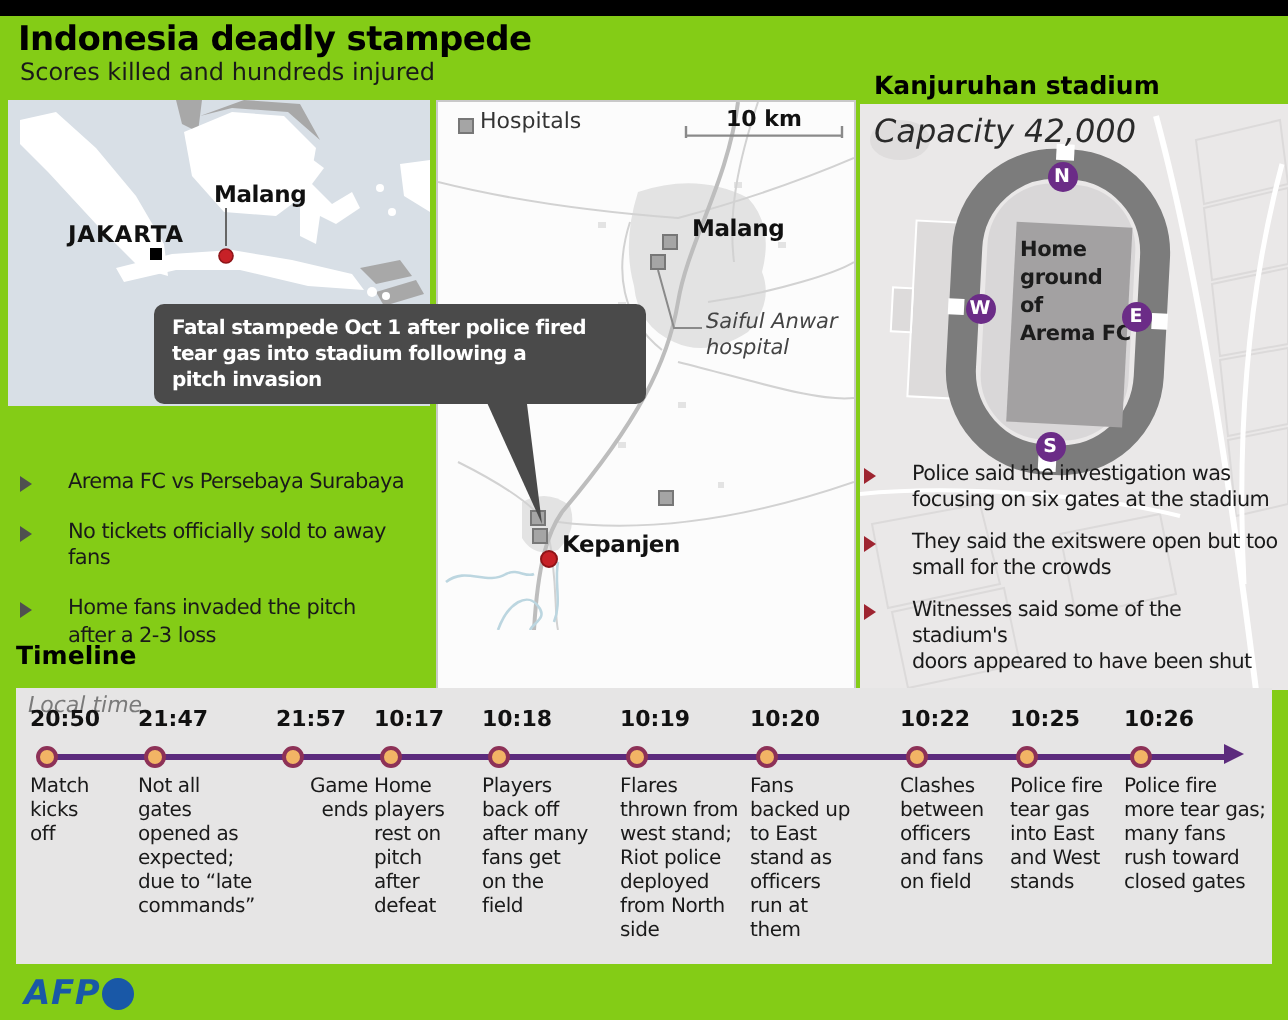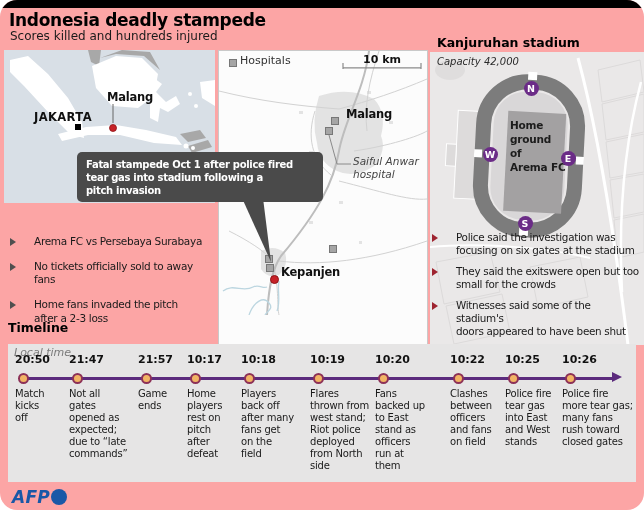--- a/index.html
+++ b/index.html
@@ -1,17 +1,17 @@
 <!DOCTYPE html>
 <html><head>
 <meta charset="utf-8">
 <style>
   html,body{margin:0;padding:0;background:#fff;}
-  #canvas{position:relative;width:644px;height:510px;background:#fca5a5;overflow:hidden;
-          font-family:"DejaVu Sans",sans-serif;color:#111;border-radius:17px;}
+  #canvas{position:relative;width:644px;height:510px;background:#84cc16;overflow:hidden;
+          font-family:"DejaVu Sans",sans-serif;color:#111;}
   .abs{position:absolute;}
   .pre{white-space:pre-line;}
   #topbar{left:0;top:0;width:644px;height:8px;background:#000;}
   #title{left:9px;top:10px;font-size:17px;font-weight:bold;letter-spacing:-0.3px;color:#000;}
   #subtitle{left:10px;top:29px;font-size:12px;color:#1a1a1a;}
 
   
   #ov-map{left:4px;top:50px;width:211px;height:153px;background:#d8dfe6;}
   .map-label{position:absolute;font-size:11.5px;font-weight:bold;color:#111;letter-spacing:-0.2px;}
 
@@ -36,21 +36,21 @@
   .li-row{display:flex;gap:18px;margin-bottom:12px;}
   #investigation-list .li-row{margin-bottom:8px;}
   .tri{width:0;height:0;border-style:solid;border-width:4px 0 4px 6px;border-color:transparent transparent transparent #4f4f4f;margin-top:3px;flex:none;}
   .tri.red{border-left-color:#9e2430;}
   .li-text{font-size:10.5px;line-height:1.25;color:#1a1a1a;letter-spacing:-0.3px;}
   #investigation-list .li-text{font-size:10.4px;}
 
   
   #stadium-title{left:437px;top:35px;}
   #stadium-panel{left:430px;top:52px;width:214px;height:293px;background:#eae8e8;}
-  #capacity{position:absolute;left:7px;top:4px;font-size:10px;font-style:italic;color:#2a2a2a;}
+  #capacity{position:absolute;left:7px;top:4px;font-size:16px;font-style:italic;color:#2a2a2a;}
   #pitch-label{position:absolute;left:80px;top:66px;width:56px;font-size:10.5px;font-weight:bold;color:#1c1c1c;line-height:14px;letter-spacing:-0.2px;}
   .compass-badge{position:absolute;width:15px;height:15px;border-radius:50%;background:#6b2c87;color:#fff;
                  font-size:9.5px;font-weight:bold;display:flex;align-items:center;justify-content:center;}
 
   
   #timeline-h{left:8px;top:320px;}
   #timeline-box{left:8px;top:344px;width:628px;height:138px;background:#e6e5e5;}
   #local-time{position:absolute;left:6px;top:2px;font-size:11px;font-style:italic;color:#7a7a7a;}
   #tl-line{position:absolute;left:12px;top:33px;width:592px;height:2.5px;background:#5c2b7d;}
   #tl-arrow{position:absolute;left:604px;top:28px;width:0;height:0;border-style:solid;
@@ -247,21 +247,21 @@
       <span class="tl-time" style="left: 61px;">21:47</span>
       <div class="tl-dot" style="left: 63.5px;"></div>
       <div class="tl-text pre" style="left: 61px; width: 68px;">Not all
 gates
 opened as
 expected;
 due to “late
 commands”</div>
       <span class="tl-time" style="left: 130px;">21:57</span>
       <div class="tl-dot" style="left: 132.5px;"></div>
-      <div class="tl-text pre" style="left: 130px; width: 46px;">Game
+      <div class="tl-text pre" style="left: 130px; width: 46px; text-align: right;">Game
 ends</div>
       <span class="tl-time" style="left: 179px;">10:17</span>
       <div class="tl-dot" style="left: 181.5px;"></div>
       <div class="tl-text pre" style="left: 179px; width: 54px;">Home
 players
 rest on
 pitch
 after
 defeat</div>
       <span class="tl-time" style="left: 233px;">10:18</span>

